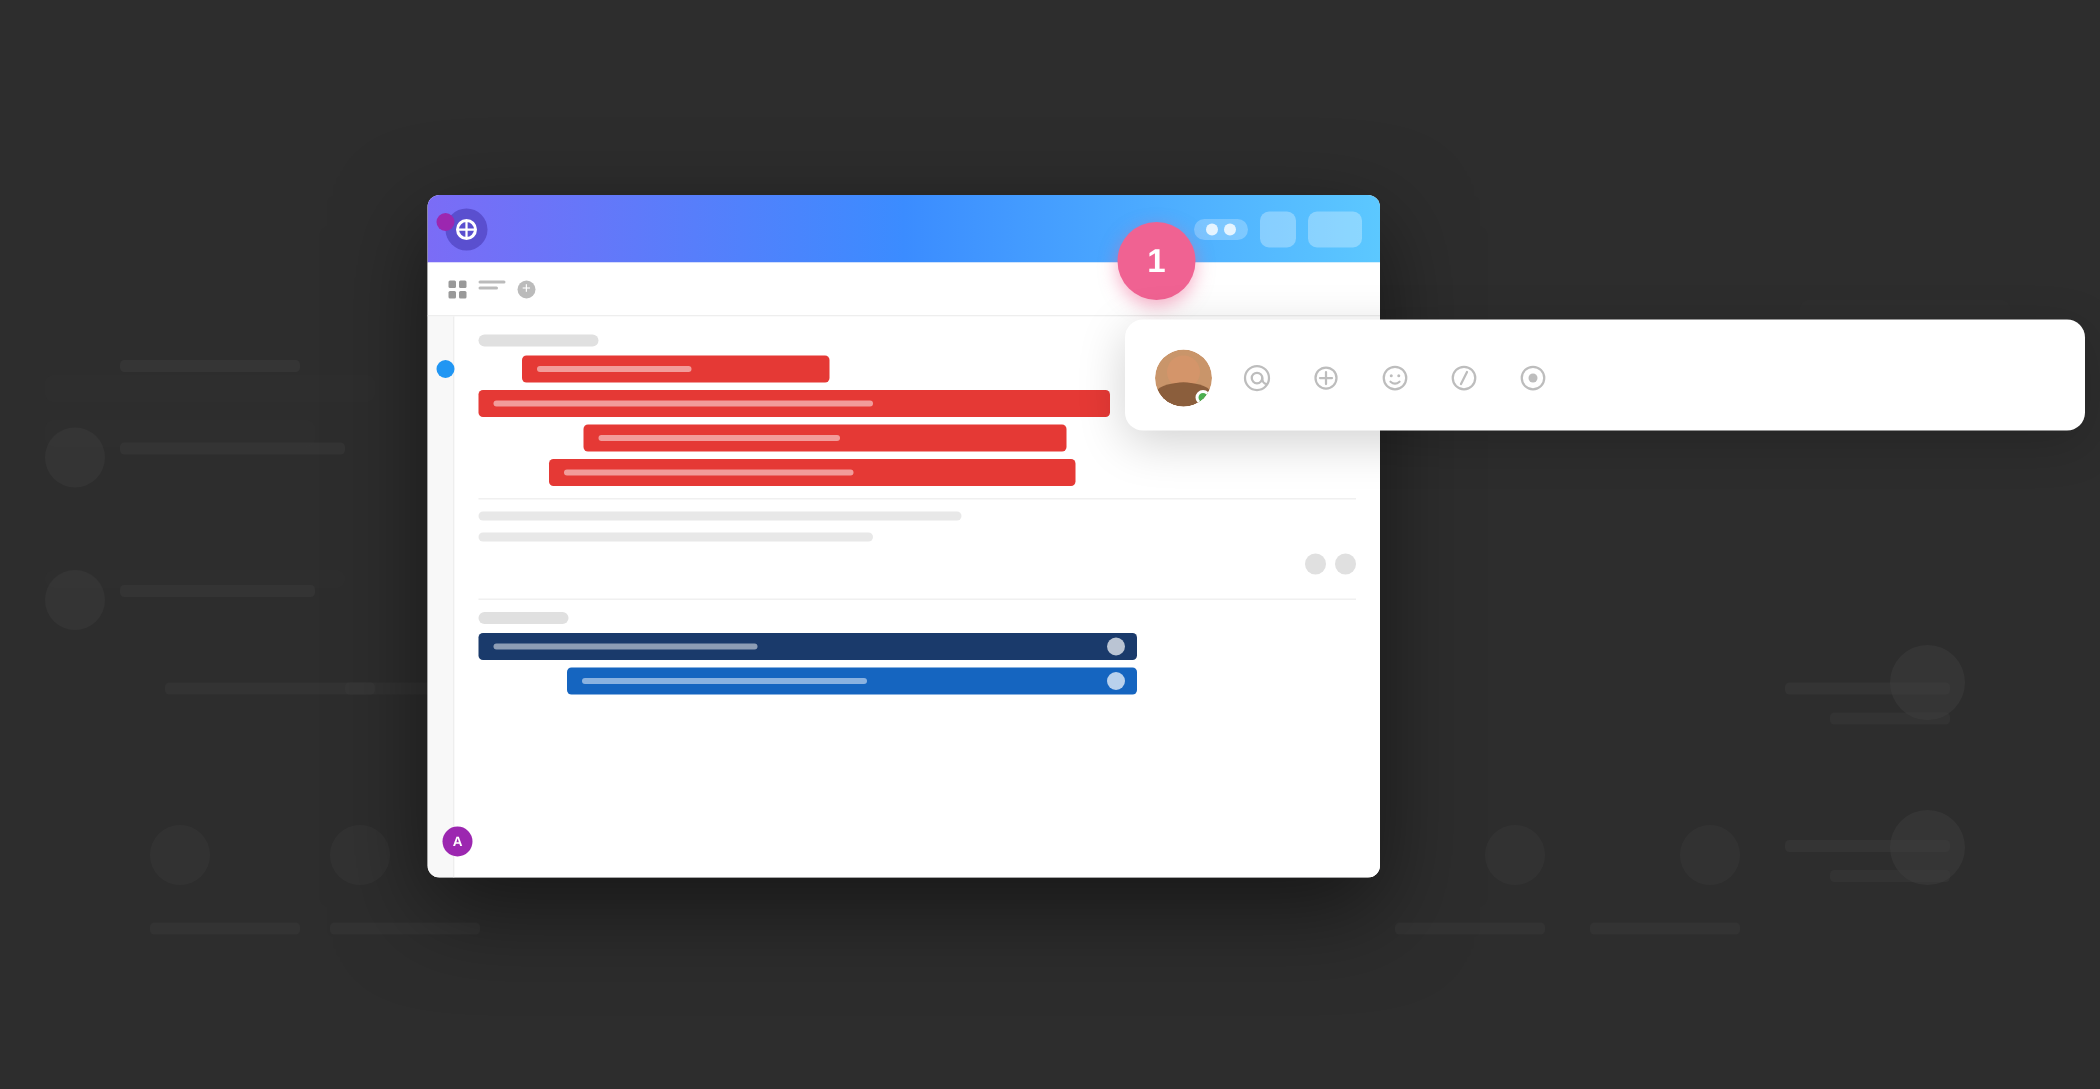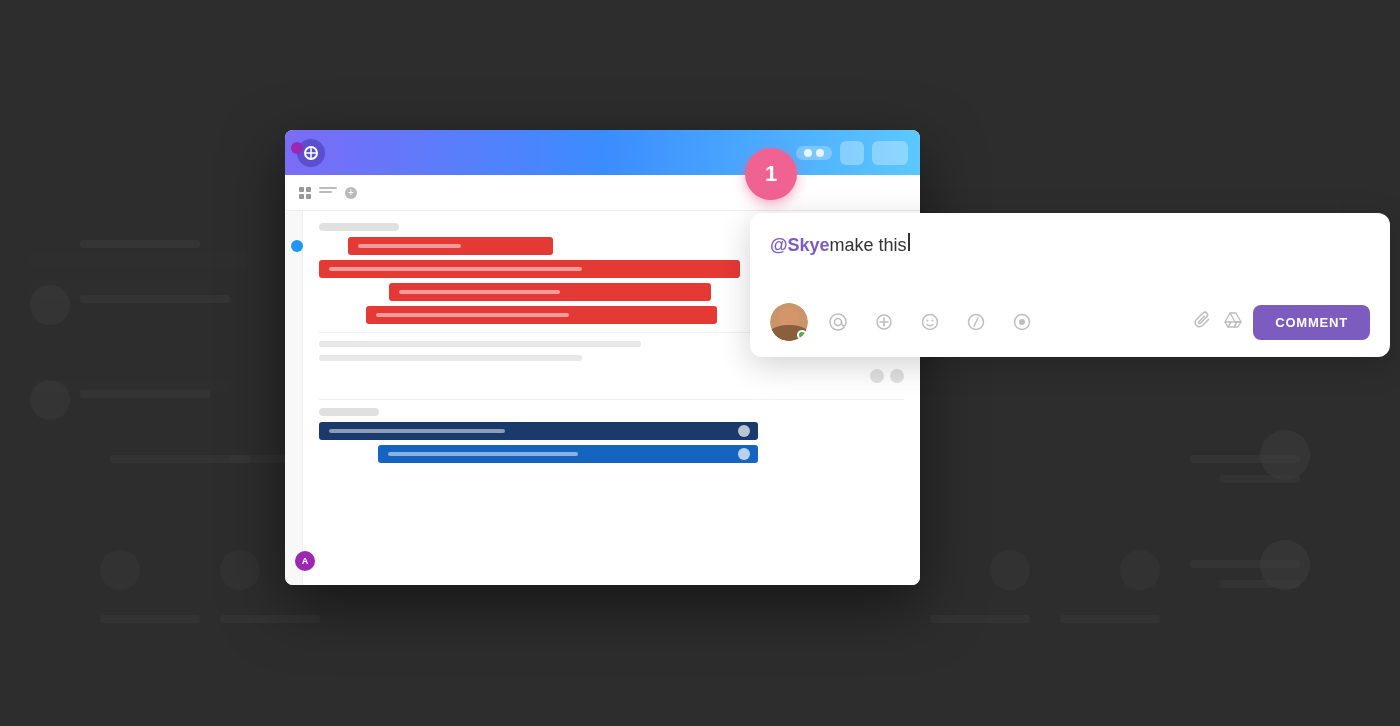--- a/index.html
+++ b/index.html
@@ -496,25 +496,20 @@
     </div>
   </div>
 
   <div class="app-bottom-avatar">A</div>
 </div>
 
 <div class="notification-badge">1</div>
 
 <div class="comment-popup">
 
-  <div class="comment-text-area">
-    <span class="mention-text">@Skye</span>
-    <span> make this </span>
-    <span class="cursor"></span>
-  </div>
 
   <div class="comment-toolbar">
     <div class="comment-toolbar-left">
 
       <div class="user-avatar">
         <div class="avatar-face">
 
           <div style="position:absolute; top:4px; left:50%; transform:translateX(-50%); width:22px; height:22px; border-radius:50%; background:#d4956a;"></div>
           <div style="position:absolute; bottom:0; left:0; right:0; height:16px; background:#8b5e3c; border-radius:50% 50% 0 0;"></div>
         </div>
@@ -553,34 +548,14 @@
       </div>
 
       <div class="toolbar-icon-btn" title="Record">
         <svg class="toolbar-svg" viewBox="0 0 20 20" fill="none">
           <circle cx="10" cy="10" r="7.5" stroke="#bdbdbd" stroke-width="1.5"></circle>
           <circle cx="10" cy="10" r="3" fill="#bdbdbd"></circle>
         </svg>
       </div>
     </div>
 
-    <div class="comment-toolbar-right">
-
-      <div class="attachment-icon" title="Attach">
-        <svg width="20" height="20" viewBox="0 0 20 20" fill="none">
-          <path d="M15.5 9.5L9.5 15.5C7.8 17.2 5.1 17.2 3.5 15.5C1.8 13.8 1.8 11.1 3.5 9.5L10 3C11.1 2 12.8 2 13.8 3C14.8 4 14.8 5.7 13.8 6.7L7.3 13.2C6.9 13.6 6.2 13.6 5.8 13.2C5.4 12.8 5.4 12.1 5.8 11.7L11.5 6" stroke="#bdbdbd" stroke-width="1.5" stroke-linecap="round"></path>
-        </svg>
-      </div>
-
-      <div class="drive-icon" title="Google Drive">
-        <svg width="20" height="20" viewBox="0 0 20 20" fill="none">
-          <path d="M7 3 L13 3 L18 12 L12 12 Z" stroke="#bdbdbd" stroke-width="1.3" fill="none" stroke-linejoin="round"></path>
-          <path d="M2 12 L7 3 L2 12 Z" stroke="#bdbdbd" stroke-width="1.3" fill="none" stroke-linejoin="round"></path>
-          <path d="M2 12 L8 12 L5 17 Z" stroke="#bdbdbd" stroke-width="1.3" fill="none" stroke-linejoin="round"></path>
-          <path d="M8 12 L14 12 L11 17 L5 17 Z" stroke="#bdbdbd" stroke-width="1.3" fill="none" stroke-linejoin="round"></path>
-          <path d="M14 12 L18 12 L15 17 L11 17 Z" stroke="#bdbdbd" stroke-width="1.3" fill="none" stroke-linejoin="round"></path>
-        </svg>
-      </div>
-
-      <button class="comment-btn">COMMENT</button>
-    </div>
   </div>
 </div>
 
 </body></html>

